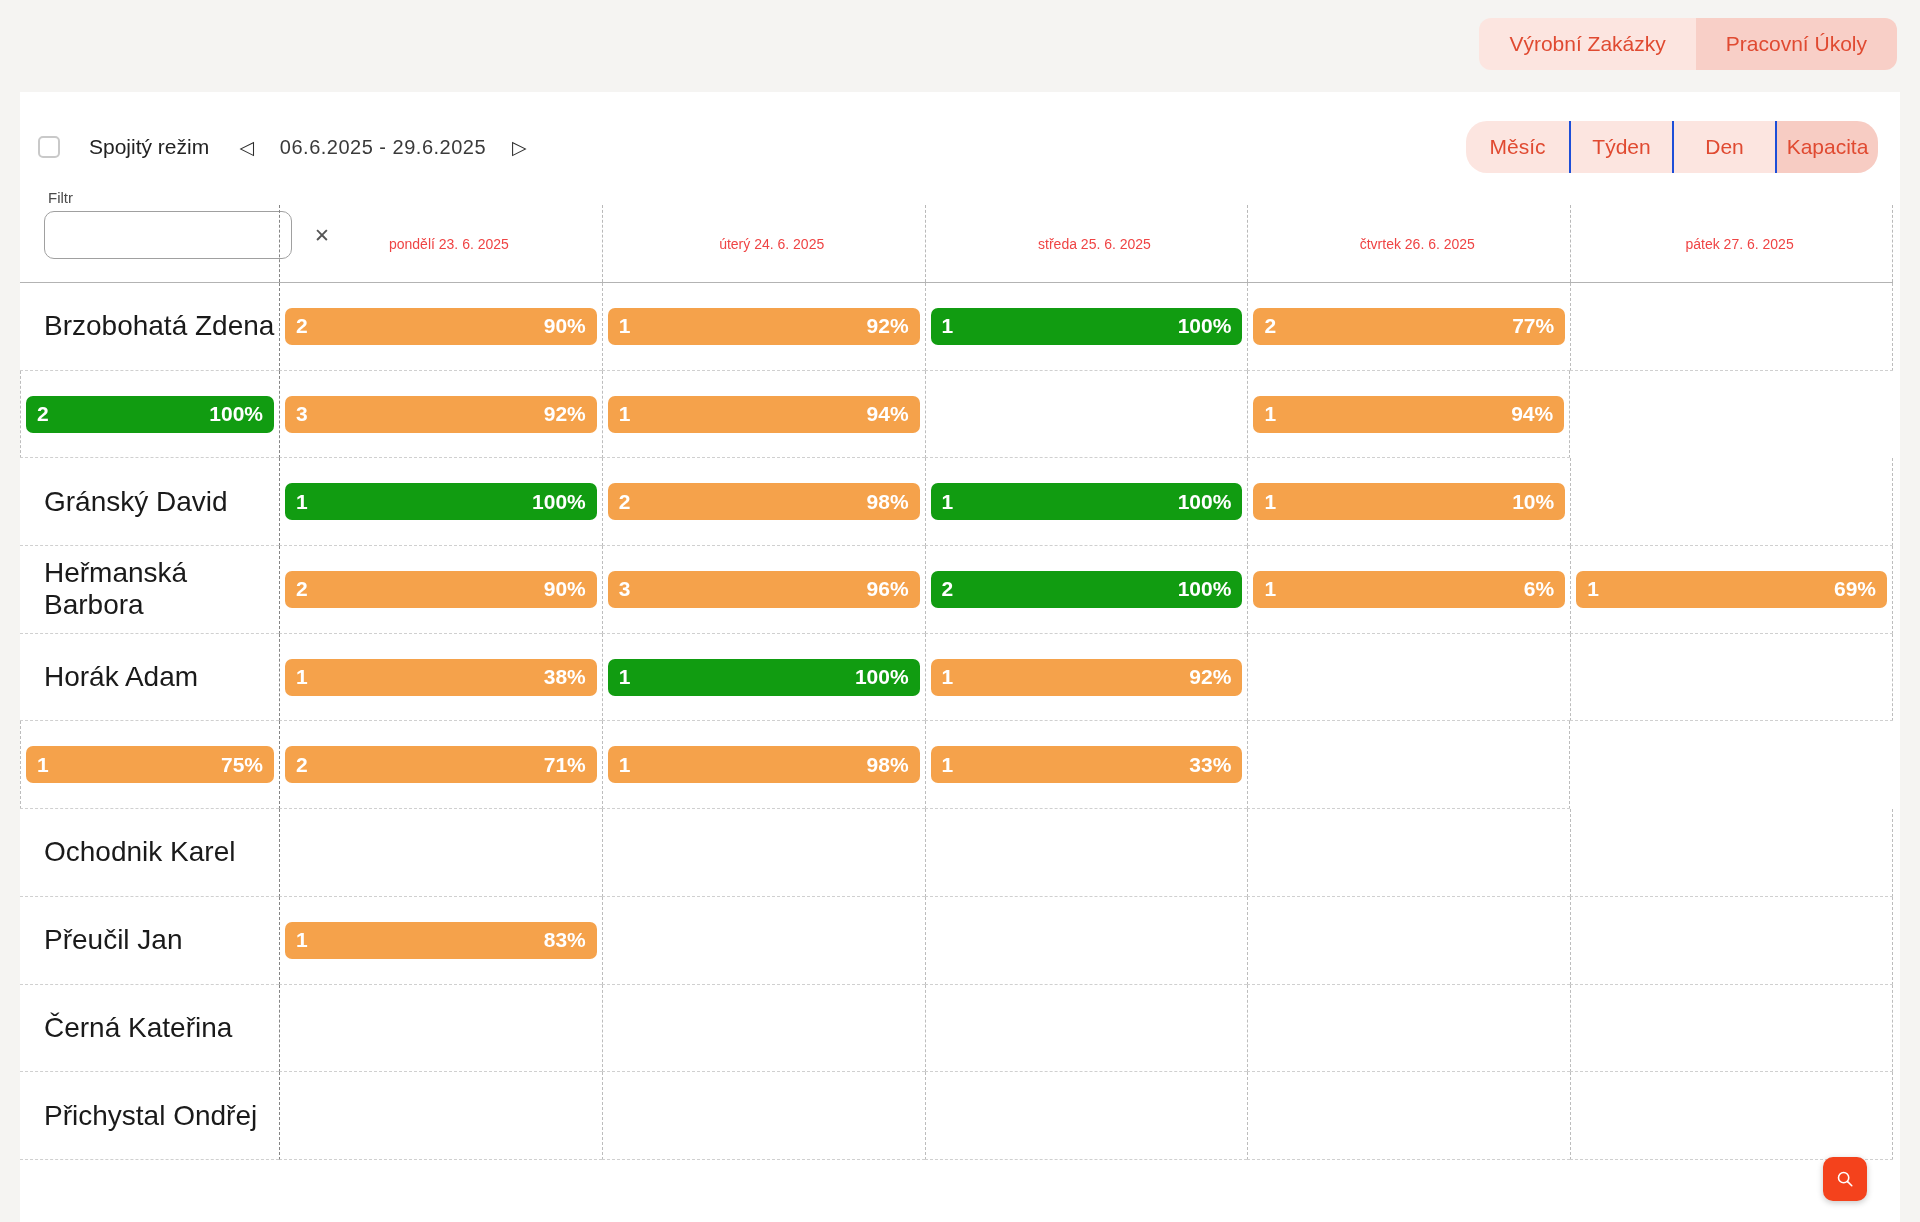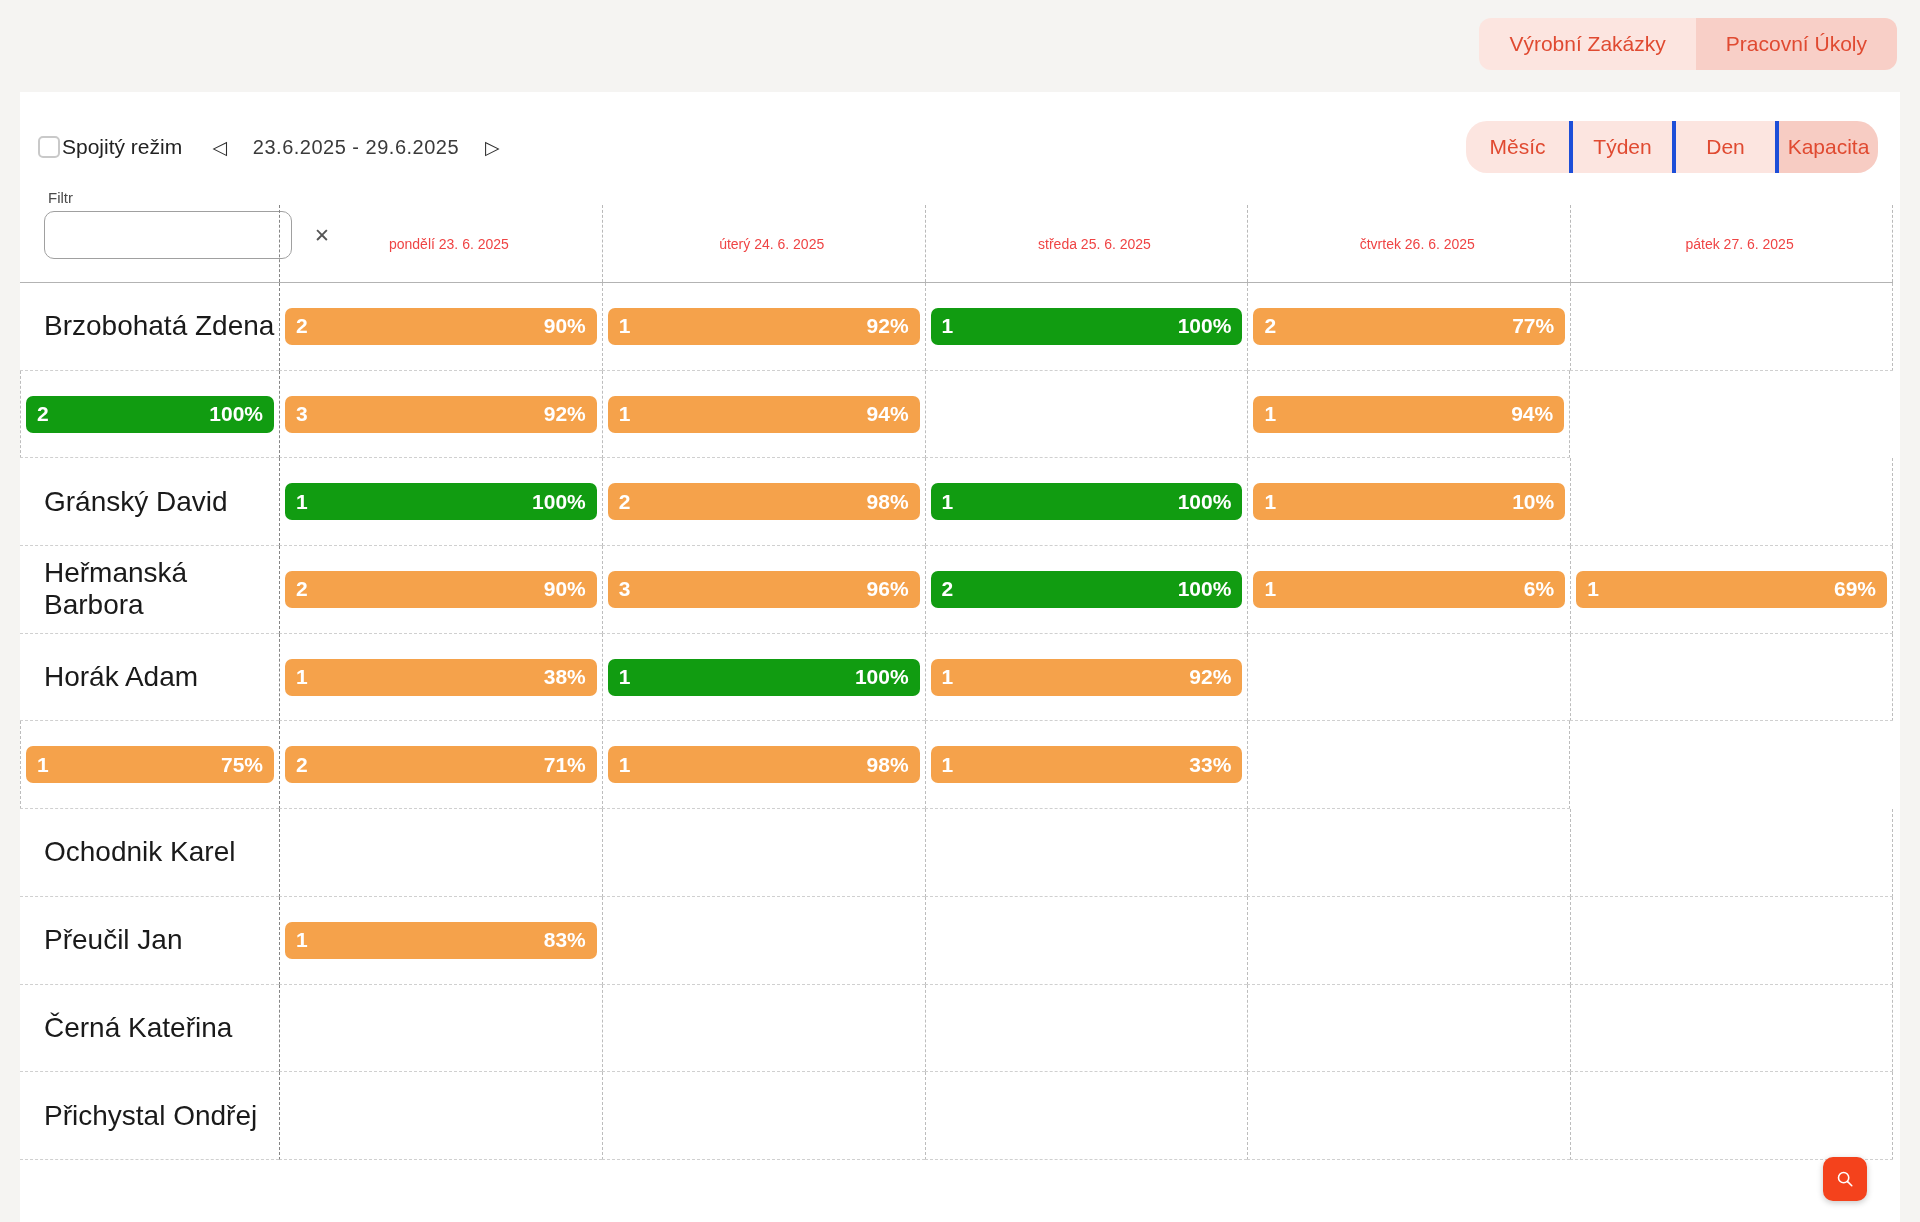--- a/index.html
+++ b/index.html
@@ -31,38 +31,38 @@
 
   
   .toolbar {
     position:absolute; left:18px; top:29px; height:52px;
     display:flex; align-items:center;
   }
   .checkbox {
     width:22px; height:22px; border:2px solid #c9c9c9; border-radius:5px;
     background:#fff; cursor:pointer;
   }
-  .cont-label { font-size:21px; color:#222; margin-left:2px; cursor:default; }
+  .cont-label { font-size:21px; color:#222; margin-left:29px; cursor:default; }
   .nav-arrow {
     background:none; border:none; cursor:pointer;
     font-family:"DejaVu Sans", sans-serif;
     font-size:19px; color:#2e2e2e; line-height:1;
   }
   .nav-arrow.prev { margin-left:30px; }
   .nav-arrow.next { margin-left:26px; }
   .date-range { font-size:20px; color:#3a3a3a; margin-left:26px; letter-spacing:.5px; }
 
   .views {
     position:absolute; top:29px; right:22px; height:52px;
     display:flex; border-radius:21px; overflow:hidden;
   }
   .view-btn {
     width:103px; display:flex; align-items:center; justify-content:center;
     font-size:21px; color:#e04a31; background:#fce5e0;
-    border:none; border-left:4px solid #1d4ed8; cursor:pointer;
+    border:none; border-left:2px solid #1d4ed8; cursor:pointer;
   }
   .view-btn:first-child { border-left:none; }
   .view-btn.active { background:#f7ccc3; }
 
   
   .filter-label { position:absolute; left:28px; top:97px; font-size:15px; color:#4a4a4a; }
   .filter-box {
     position:absolute; left:24px; top:119px; width:248px; height:48px;
     border:1px solid #a0a0a0; border-radius:10px; background:#fff;
     display:flex; align-items:center;
@@ -136,21 +136,21 @@
   <button class="top-tab">Výrobní Zakázky</button>
   <button class="top-tab active">Pracovní Úkoly</button>
 </div>
 
 <div class="card">
 
   <div class="toolbar">
     <div class="checkbox"></div>
     <span class="cont-label">Spojitý režim</span>
     <button class="nav-arrow prev">◁</button>
-    <span class="date-range">23.6.2025 - 29.6.2025</span>
+    <span class="date-range">06.6.2025 - 29.6.2025</span>
     <button class="nav-arrow next">▷</button>
   </div>
 
   <div class="views">
     <button class="view-btn">Měsíc</button>
     <button class="view-btn">Týden</button>
     <button class="view-btn">Den</button>
     <button class="view-btn active">Kapacita</button>
   </div>
 

